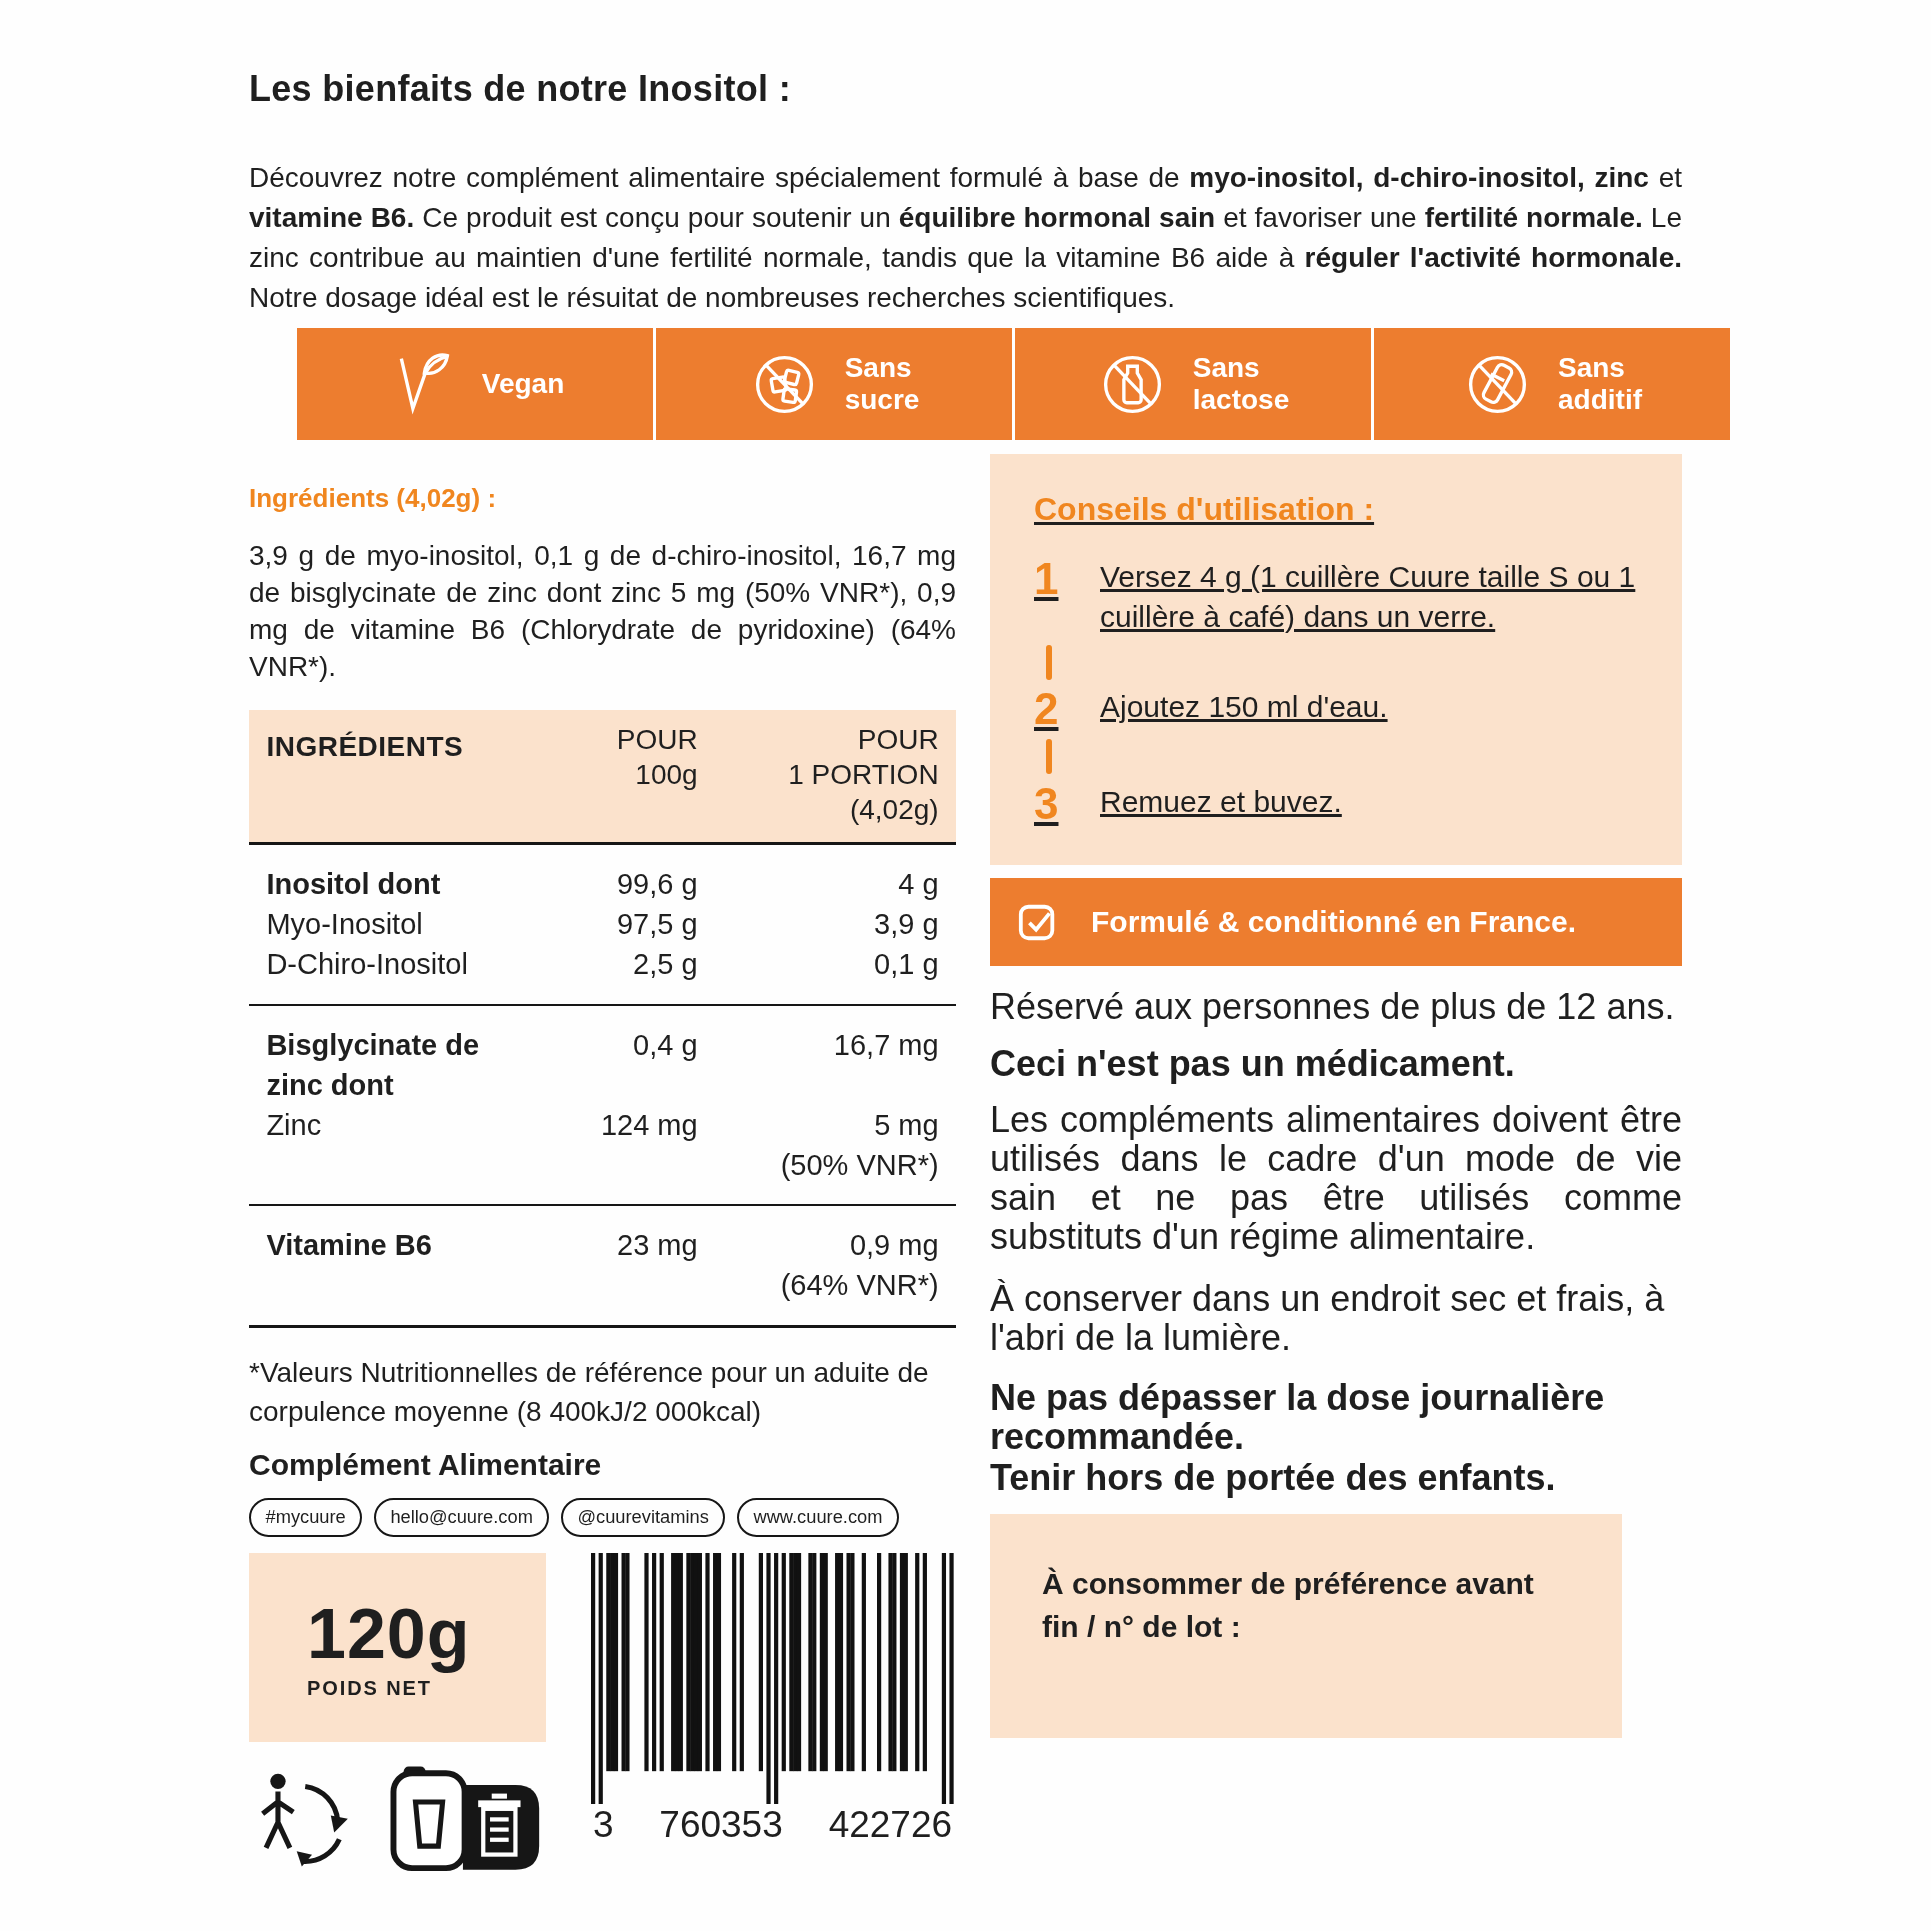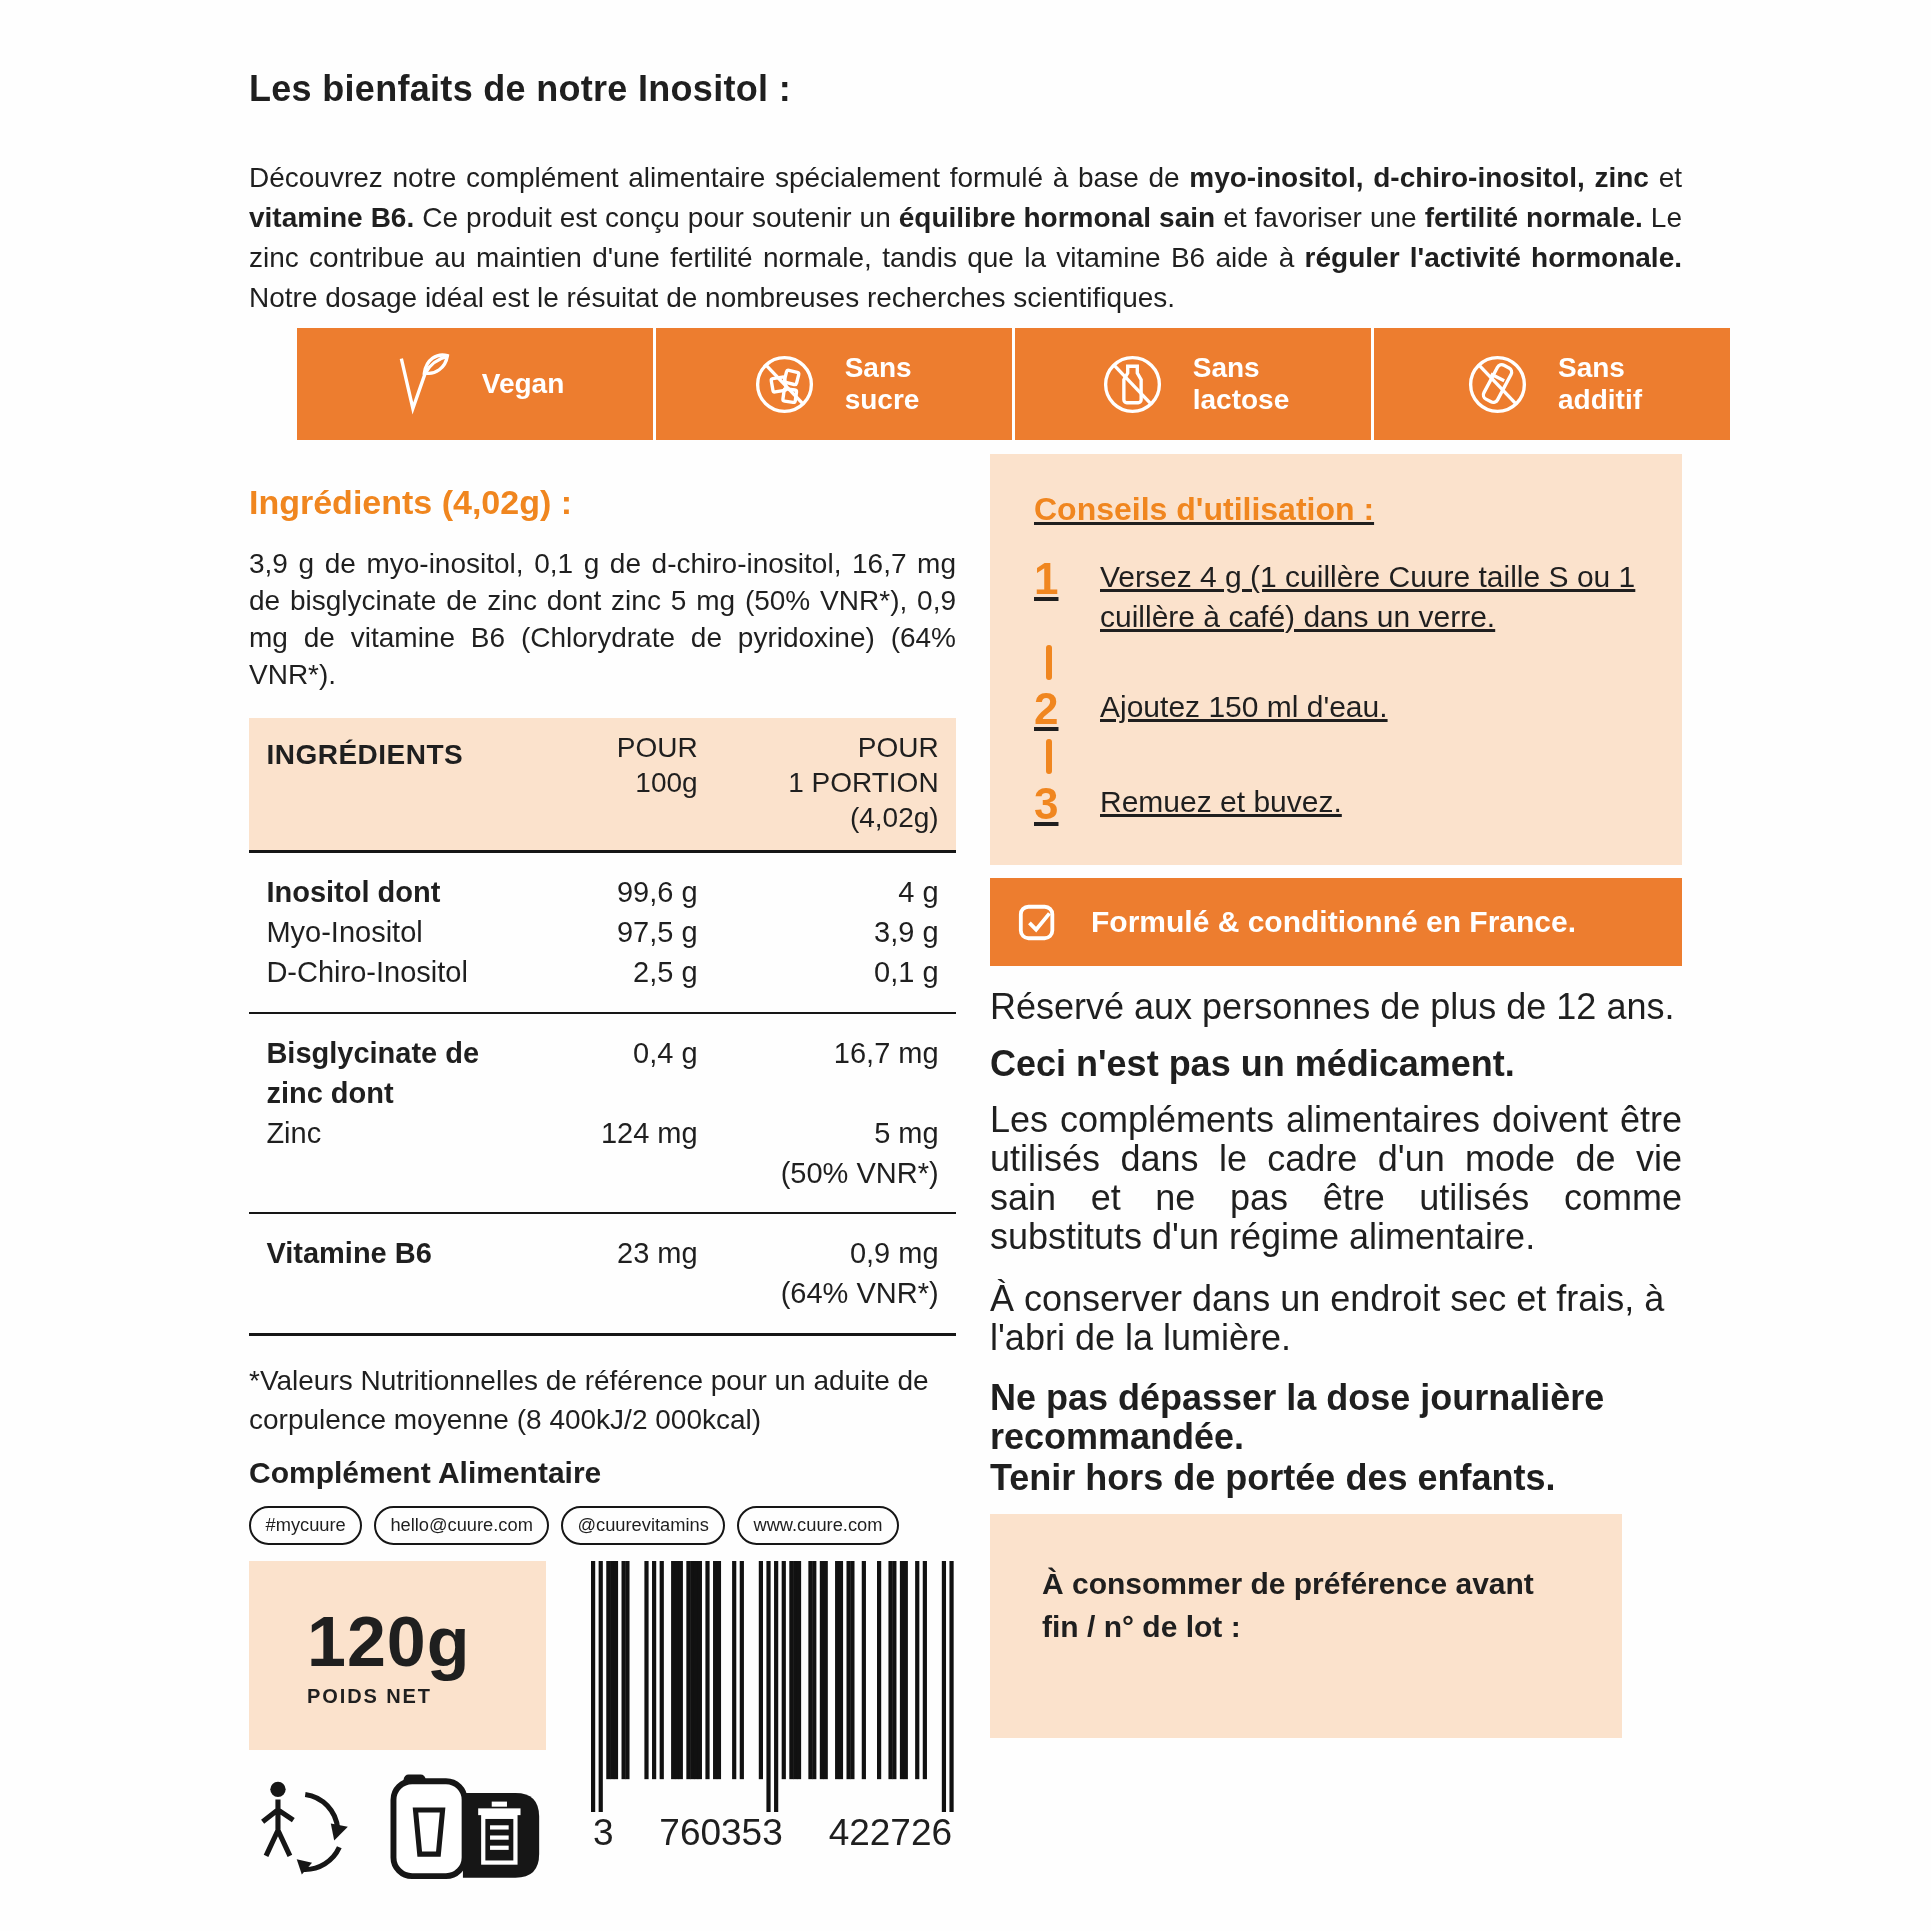--- a/index.html
+++ b/index.html
@@ -23,21 +23,21 @@
 
   
   #badges{position:absolute;left:249px;top:328px;width:1433px;height:112px;display:flex;margin-left:48px;}
   .badge{flex:1;background:var(--orange);display:flex;align-items:center;justify-content:center;gap:25px;color:#fff;}
   .badge + .badge{border-left:3.9px solid #fff;}
   .badge .label{font-size:28px;font-weight:bold;white-space:pre-line;line-height:32px;}
   .badge svg{flex:0 0 auto;}
 
   
   #left{position:absolute;left:249px;top:483px;width:707px;}
-  h2.ing-heading{color:var(--orange-text);font-size:34px;font-weight:bold;margin:0 0 23px 0;}
+  h2.ing-heading{color:var(--orange-text);font-size:26px;font-weight:bold;margin:0 0 23px 0;}
   p.ing-desc{font-size:28px;line-height:37px;text-align:justify;margin:0 0 25px 0;}
 
   .table{border-bottom:3.9px solid #161616;}
   .t-head{background:var(--peach);display:grid;grid-template-columns:1fr 183px 241px;
           padding:11.6px 17.4px 15.4px 17.4px;border-bottom:3.9px solid #161616;font-size:28px;line-height:35px;}
   .t-head .c1{font-weight:bold;letter-spacing:0.5px;align-self:start;padding-top:7.7px;}
   .c2,.c3{text-align:right;white-space:pre-line;}
   .t-group{padding:19.3px 17.4px;}
   .t-group + .t-group{border-top:2.9px solid #161616;}
   .t-row{display:grid;grid-template-columns:1fr 183px 241px;font-size:29px;line-height:40px;}

